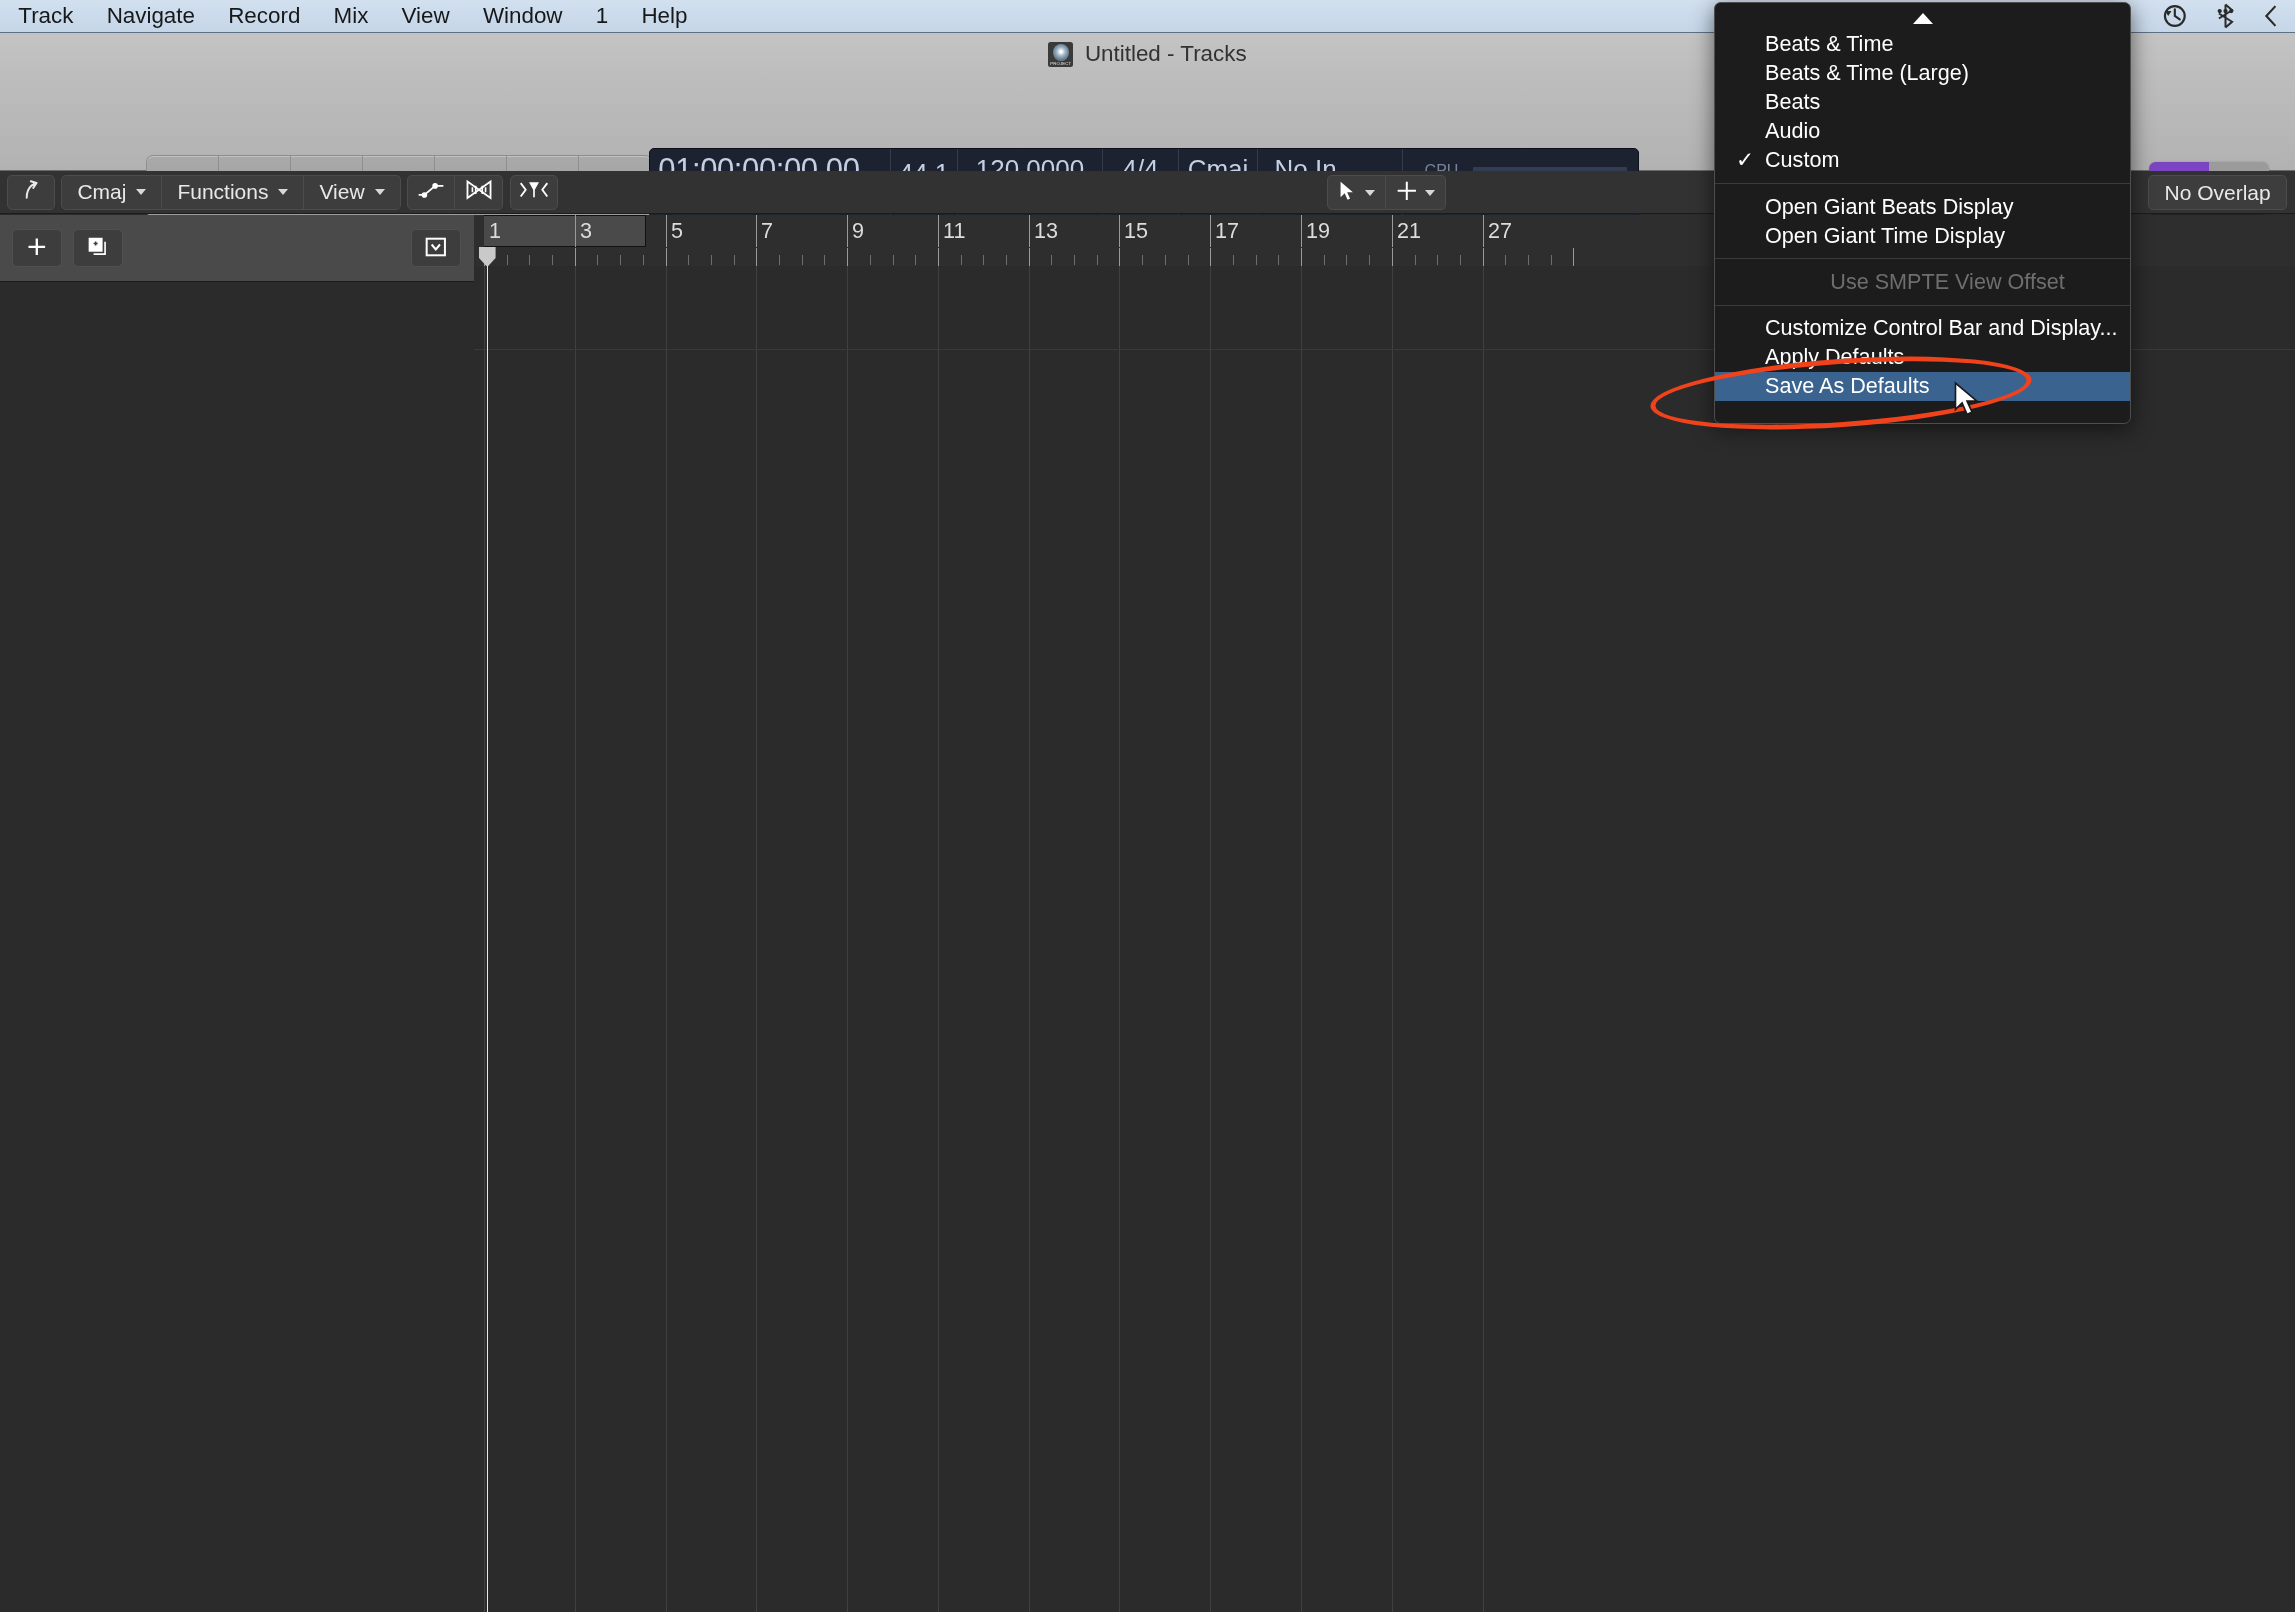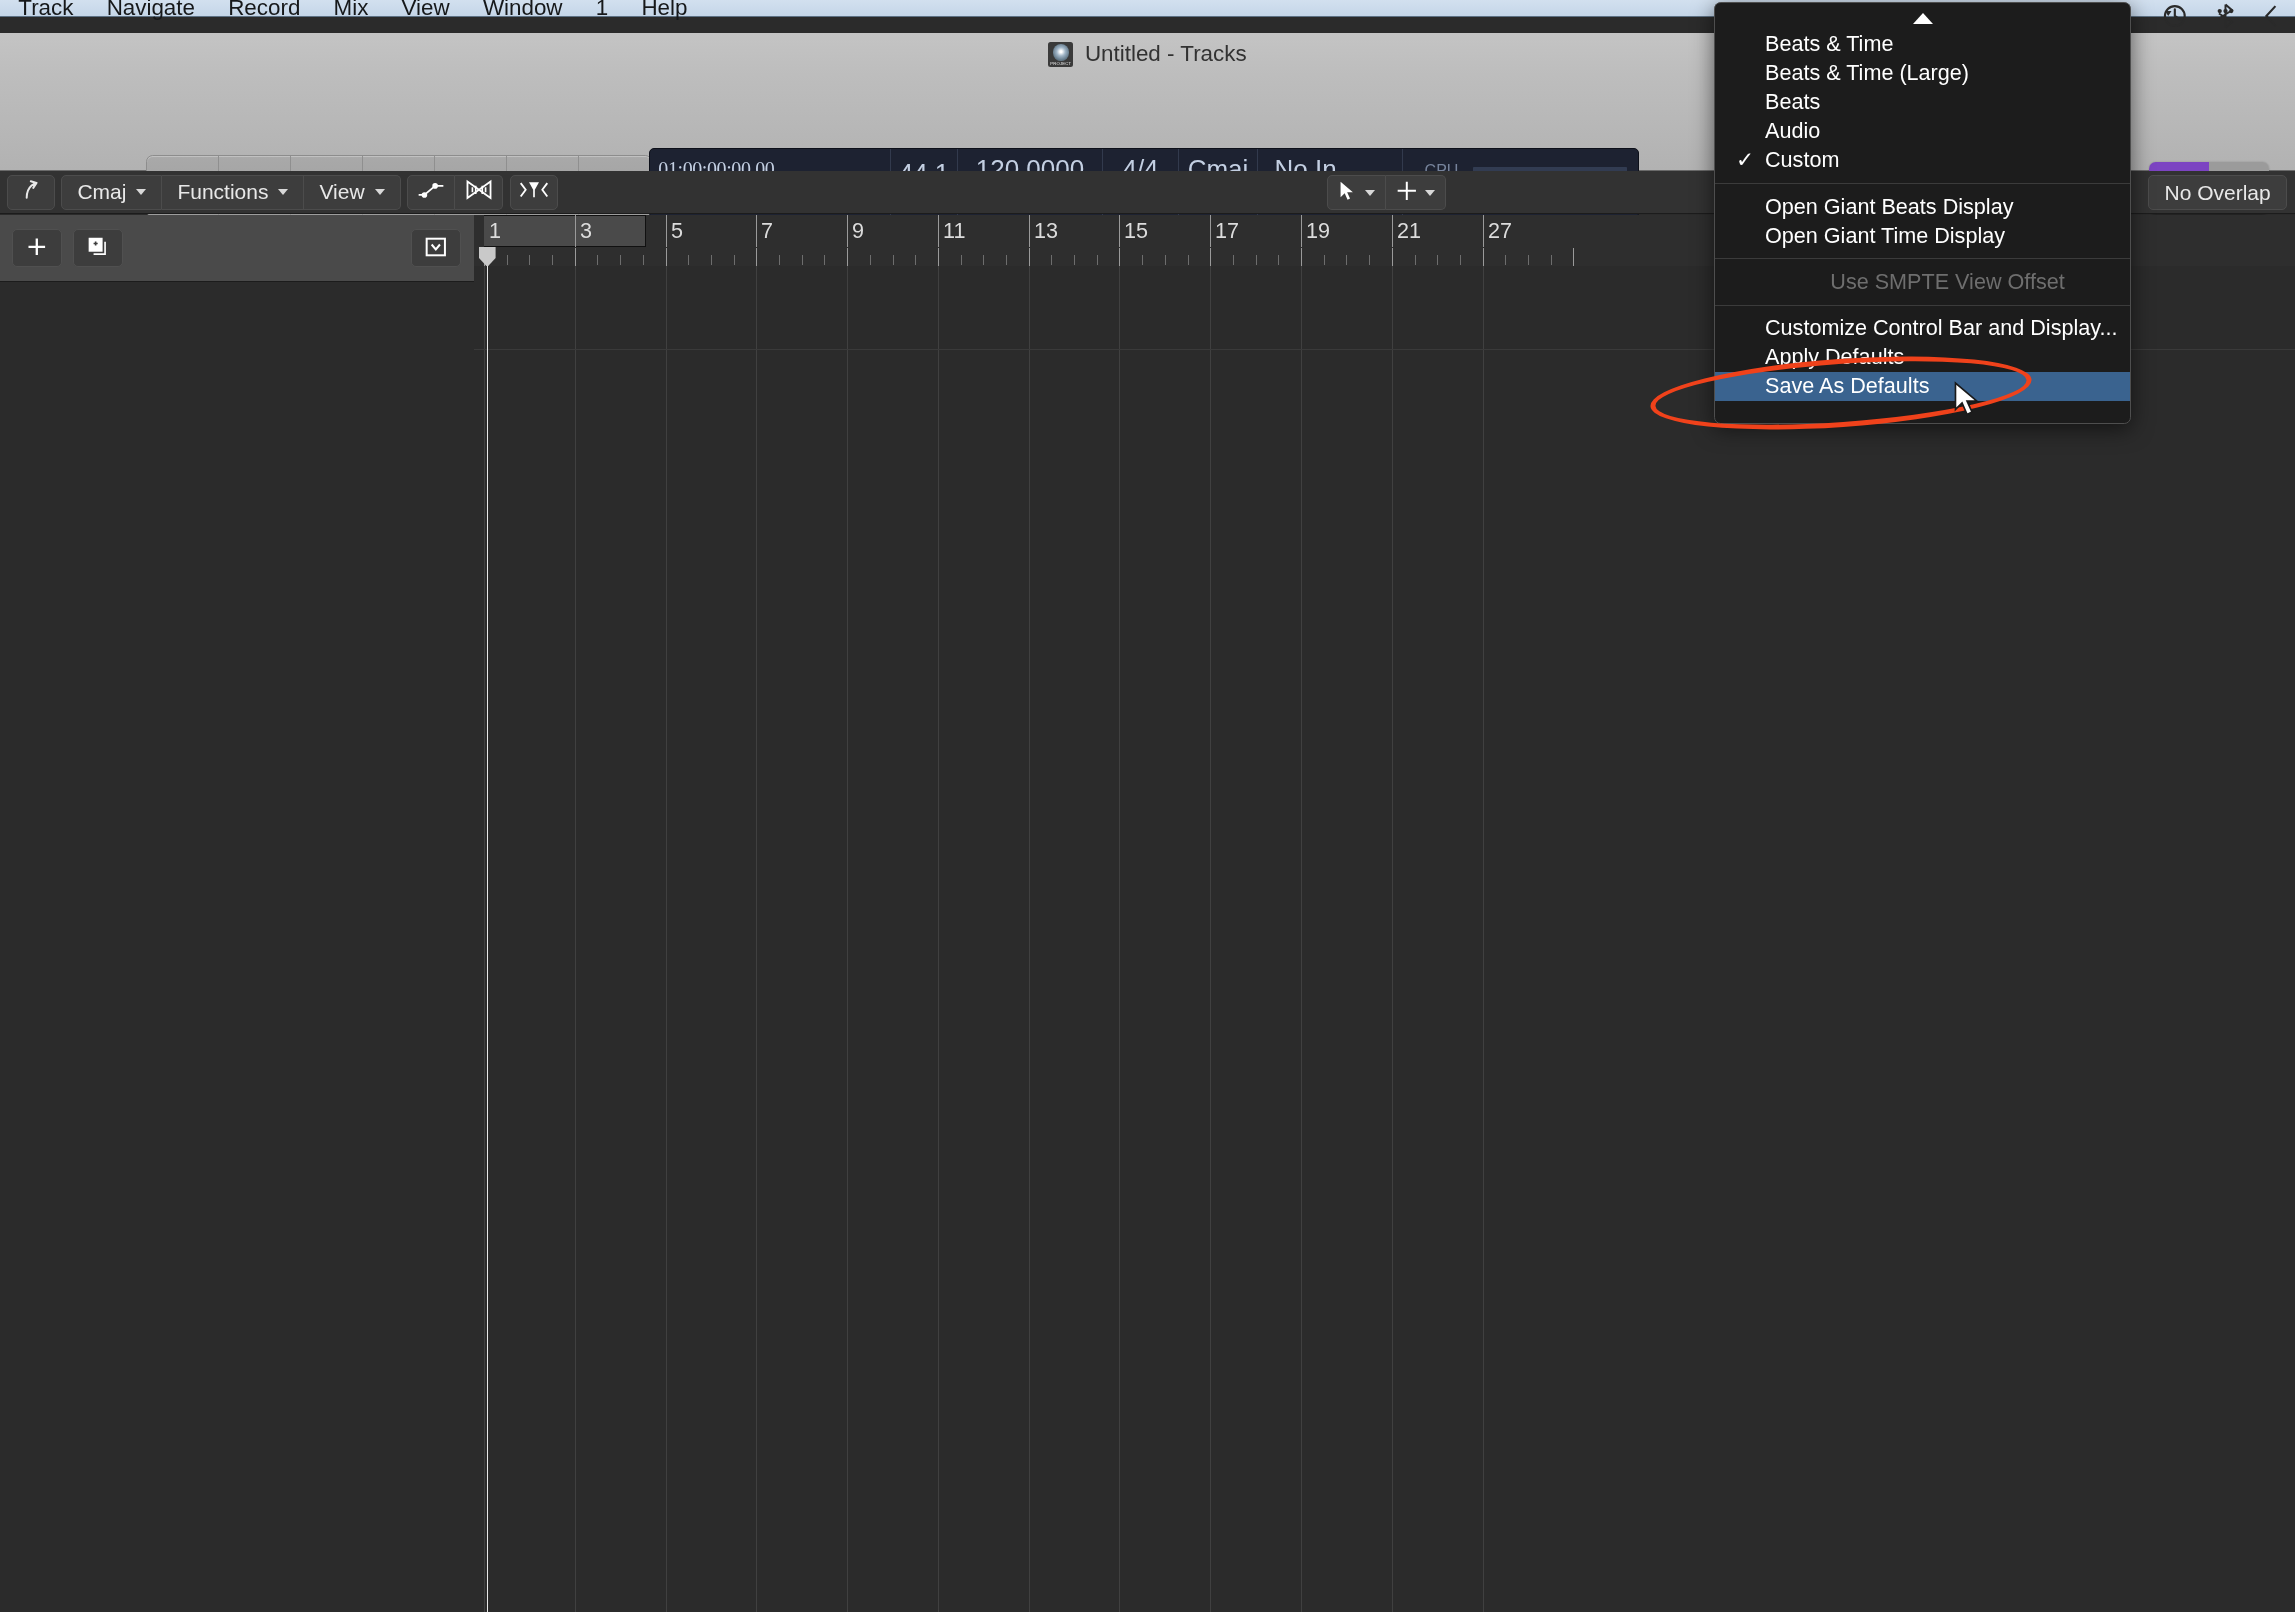--- a/index.html
+++ b/index.html
@@ -6,21 +6,21 @@
   html, body {
     width: 2295px; height: 1613px;
     background: #2b2b2b;
     font-family: "Liberation Sans", sans-serif;
     overflow: hidden;
   }
   #root { position: relative; width: 2295px; height: 1613px; }
 
   
   .menubar {
-    position: absolute; left: 0; top: 0; width: 2295px; height: 17px;
+    position: absolute; left: 0; top: 0; width: 2295px; height: 33px;
     background: linear-gradient(180deg,#d2e0ef 0%,#c5d6e8 100%);
     border-bottom: 1.7px solid #5d7184;
     display: flex; align-items: center;
   }
   .menubar-items { display: flex; align-items: center; gap: 0; padding-left: 1.7px; }
   .mb-item {
     font-size: 22.4px; color: #16181a; padding: 0 16.6px; line-height: 32px;
     white-space: nowrap;
   }
   .mb-right { position: absolute; right: 15px; top: 0; height: 32px; display: flex; align-items: center; gap: 25px; }
@@ -73,21 +73,21 @@
   .lcd-cell {
     border-right: 0.8px solid #323a4d; display: flex; flex-direction: column;
     justify-content: center; padding: 0 8.3px;
   }
   .lcd-cell:last-child { border-right: none; }
   .lcd-top { color: #c3cfe2; font-size: 26px; line-height: 33px; white-space: nowrap; }
   .lcd-bot { color: #c3cfe2; font-size: 25px; line-height: 28px; white-space: nowrap; }
   .lcd-bot .dim { color: #4b566e; }
   .lcd-unit { color: #76839b; font-size: 14px; line-height: 18.3px; }
   .c-smpte { width: 241px; align-items: flex-start; }
-  .c-smpte .lcd-top { font-size: 20px; letter-spacing: -0.4px; font-family: Liberation Serif, serif; }
+  .c-smpte .lcd-top { font-size: 31px; letter-spacing: -0.4px; }
   .c-smpte .lcd-bot { font-size: 27.4px; letter-spacing: 0.8px; }
   .c-khz { width: 67px; align-items: center; }
   .c-tempo { width: 145px; align-items: center; }
   .c-sig { width: 76px; align-items: center; }
   .c-key { width: 79px; align-items: center; }
   .c-io { width: 145px; align-items: flex-start; padding-left: 16.6px; }
   .c-meters { flex: 1; justify-content: center; padding-left: 21.6px; }
   .meter-row { display: flex; align-items: center; gap: 13.3px; height: 25px; }
   .meter-lbl { color: #76839b; font-size: 16px; width: 35px; }
   .meter-bar { width: 154px; height: 7.5px; background: #323c52; border-radius: 0.8px; }

